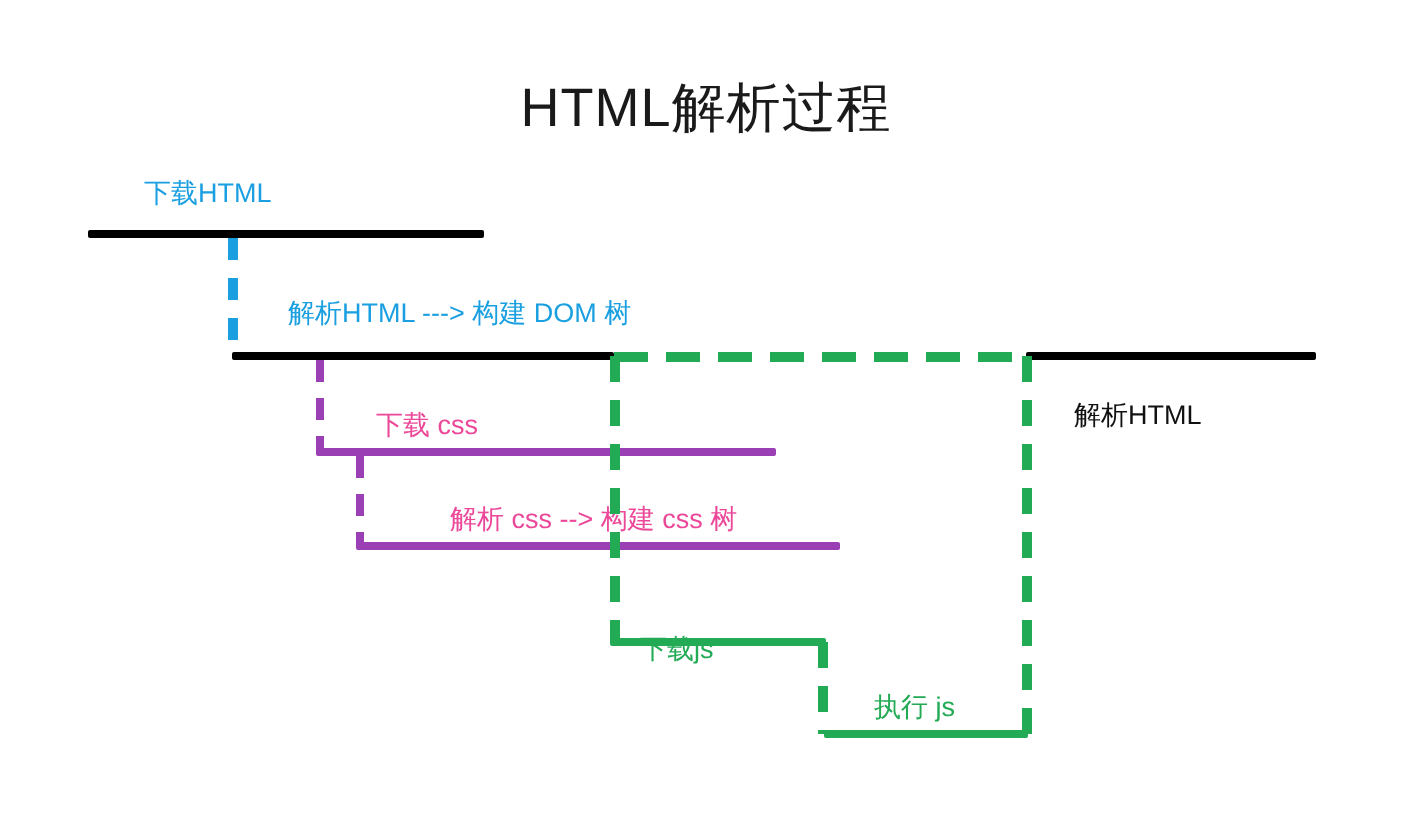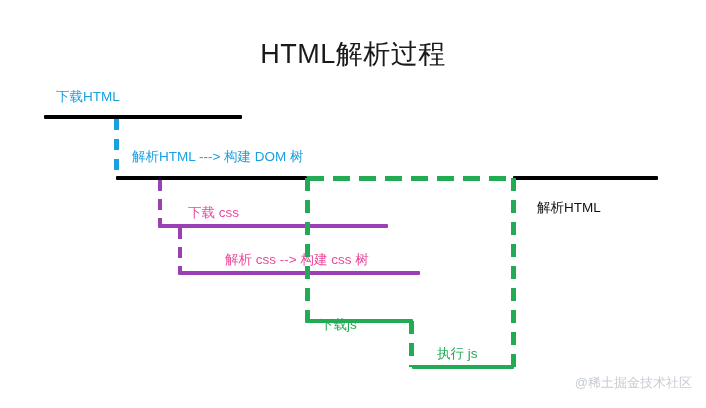--- a/index.html
+++ b/index.html
@@ -86,26 +86,26 @@
     font-family: "Liberation Sans", "DejaVu Sans", sans-serif;
   }
 </style>
 </head>
 <body>
 
 <div id="canvas">
 
   <div class="title">HTML解析过程</div>
 
-  <div class="lbl lbl-blue" style="left:56px; top:88px;text-align:center;">下载HTML</div>
+  <div class="lbl lbl-blue" style="left:72px; top:88px;text-align:center;">下载HTML</div>
   <div class="bar bar-black" style="left:44px; top:115px; width:198px;"></div>
 
   <div class="dash-v blue" style="left:114px; top:119px; height:60px;"></div>
 
-  <div class="lbl lbl-blue" style="left:132px; top:148px;text-align:right;">解析HTML   ---&gt;   构建 DOM 树</div>
+  <div class="lbl lbl-blue" style="left:144px; top:148px;text-align:right;">解析HTML   ---&gt;   构建 DOM 树</div>
   <div class="bar bar-black" style="left:116px; top:176px; width:191px;"></div>
 
   <div class="dash-h green" style="left:307px; top:176px; width:207px;"></div>
 
   <div class="lbl lbl-black" style="left:537px; top:160px;margin-top:39px;">解析HTML</div>
   <div class="bar bar-black" style="left:513px; top:176px; width:145px;"></div>
 
   <div class="dash-v purple" style="left:158px; top:180px; height:46px;"></div>
 
   <div class="lbl lbl-purple" style="left:188px; top:204px;">下载 css</div>
@@ -121,15 +121,14 @@
   <div class="lbl lbl-green" style="left:320px; top:292px;margin-top:24px;">下载js</div>
   <div class="bar bar-green" style="left:305px; top:319px; width:108px;"></div>
 
   <div class="dash-v green" style="left:409px; top:321px; height:46px;"></div>
 
   <div class="lbl lbl-green" style="left:437px; top:345px;text-align:center;">执行 js</div>
   <div class="bar bar-green" style="left:412px; top:365px; width:102px;"></div>
 
   <div class="dash-v green" style="left:511px; top:178px; height:190px;"></div>
 
-  <div class="watermark">@稀土掘金技术社区</div>
 
 </div>
 
 </body></html>

